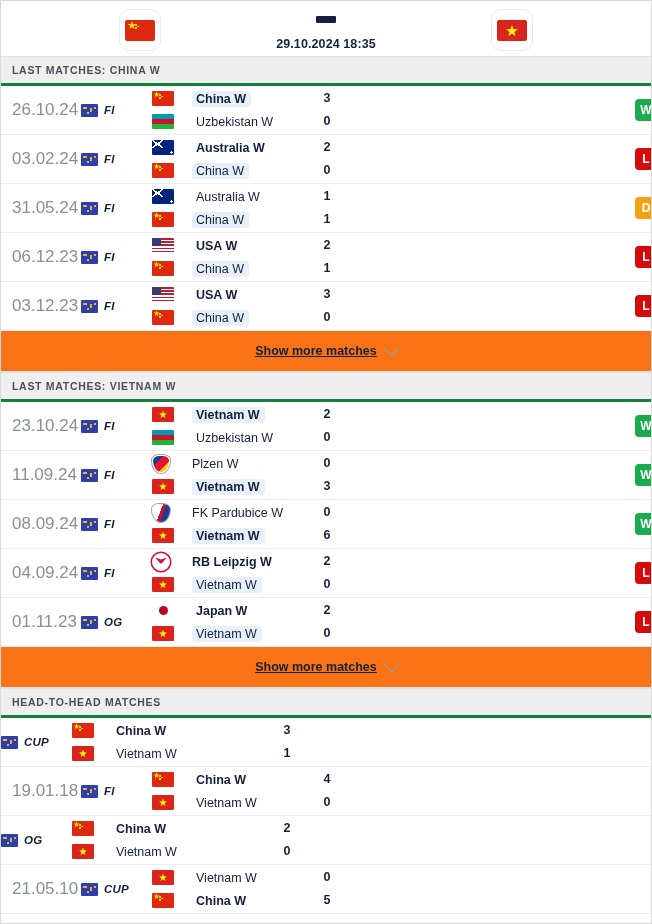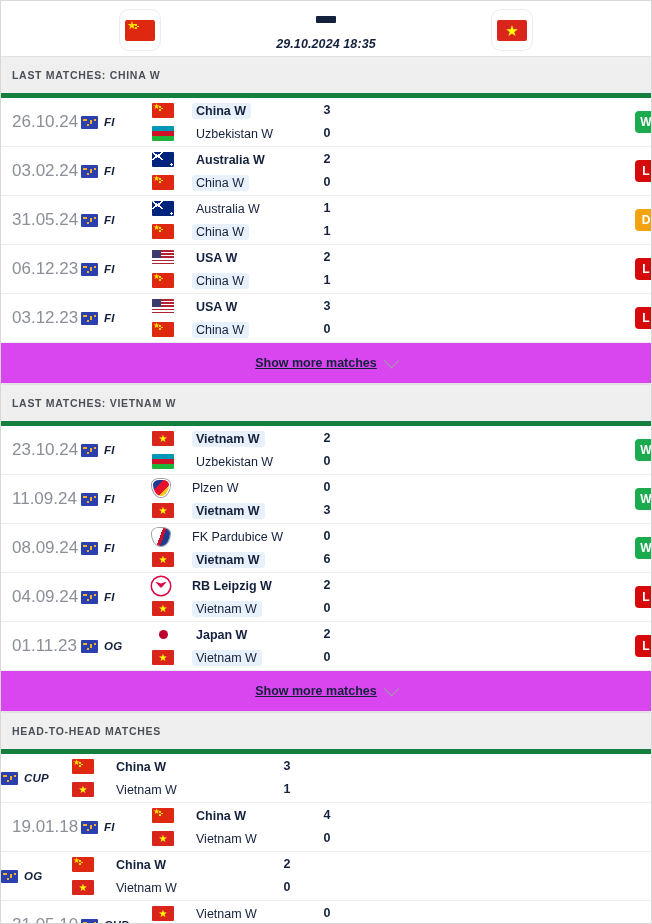--- a/index.html
+++ b/index.html
@@ -41,21 +41,20 @@
     border: 1px solid #ececec;
     border-radius: 10px;
     display: flex; align-items: center; justify-content: center;
   }
   .center-block {
     flex: 1;
     display: flex;
     flex-direction: column;
     align-items: center;
     padding-top: 9px;
-    font-style: italic;
   }
   .score-dash {
     width: 20px; height: 7px;
     background: #14213d;
     border-radius: 1px;
     margin-bottom: 14px;
   }
   .kickoff {
     font-size: 12.5px;
     font-weight: bold;
@@ -162,24 +161,24 @@
   .crest-leipzig::before {
     content: "";
     position: absolute; left: 3px; top: 5px;
     width: 12px; height: 6px;
     background: #dd0741;
     clip-path: polygon(0 0, 45% 100%, 55% 100%, 100% 0, 50% 35%);
   }
 
   
   .section-head {
-    height: 42px;
+    height: 30px;
     background: #efefef;
     border-top: 1px solid #e2e2e2;
-    border-bottom: 5px solid #15803d;
+    border-bottom: 3px solid #15803d;
     display: flex; align-items: center;
     padding-left: 11px;
     font-size: 10.5px;
     font-weight: bold;
     letter-spacing: .7px;
     color: #4a4f57;
     text-transform: uppercase;
   }
 
   
@@ -291,21 +290,21 @@
   .result-L { background: #d60a0a; }
   .result-D { background: #f2a30f; }
 
   
   .show-more-wrap {
     height: 41px;
     display: flex;
     align-items: center;
     justify-content: center;
     gap: 9px;
-    background: #d946ef;
+    background: #f97316;
     border-bottom: 1px solid #e2e2e2;
     cursor: pointer;
   }
   .show-more-text {
     font-size: 12.5px;
     font-weight: bold;
     color: #14213d;
     text-decoration: underline;
   }
   .chev {

